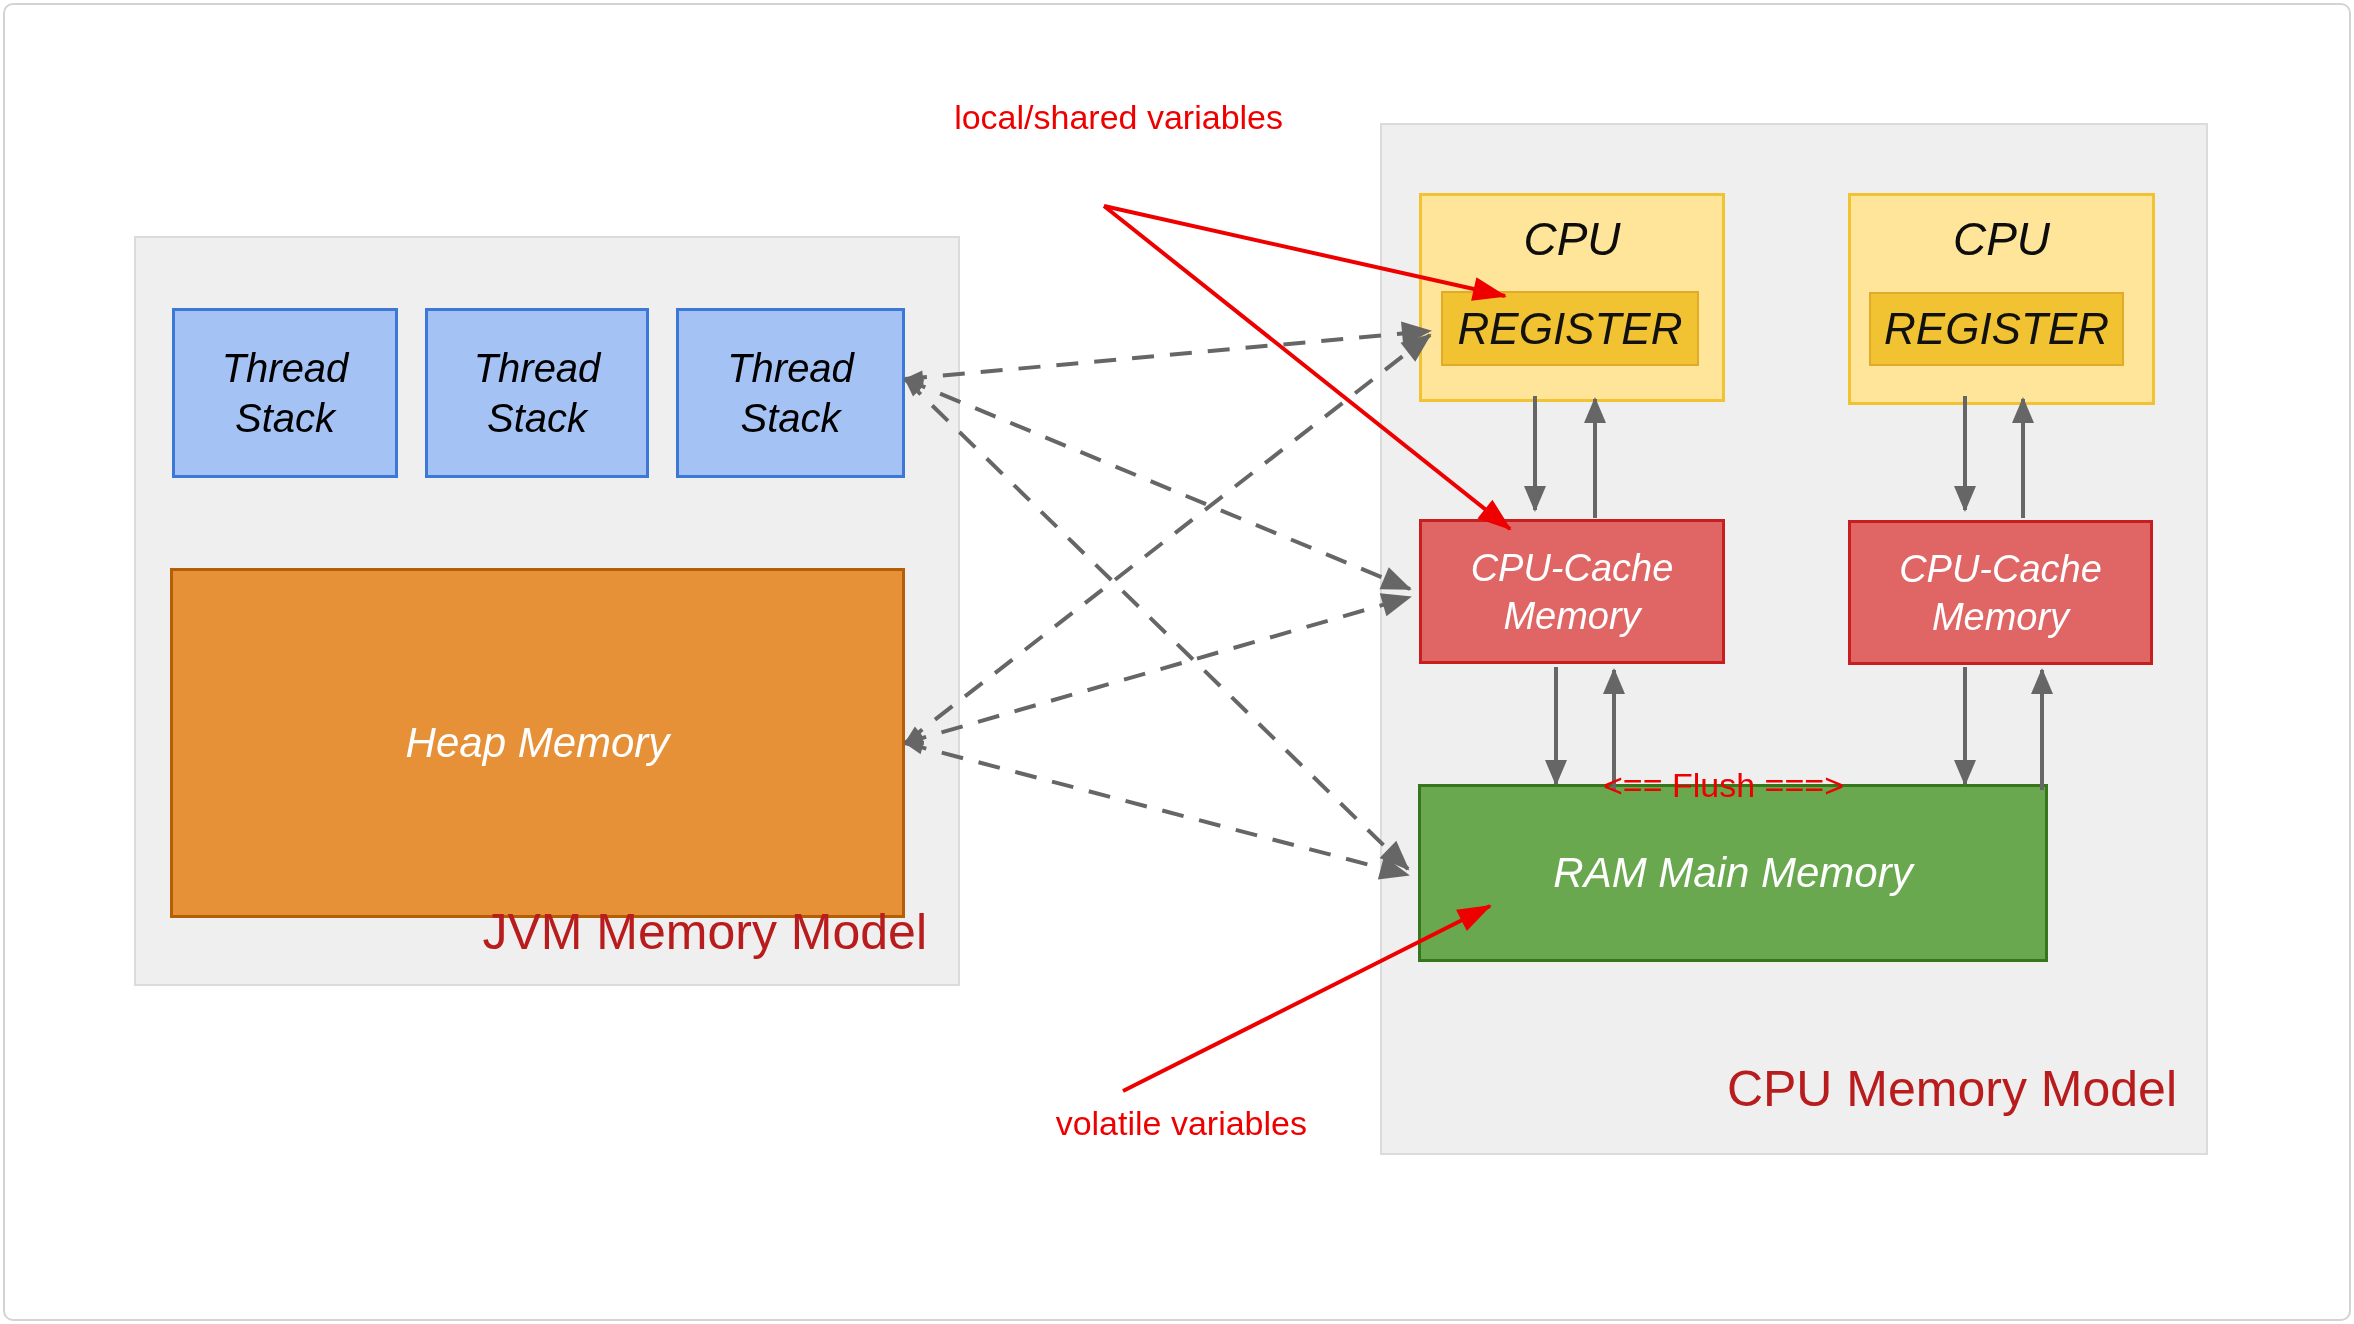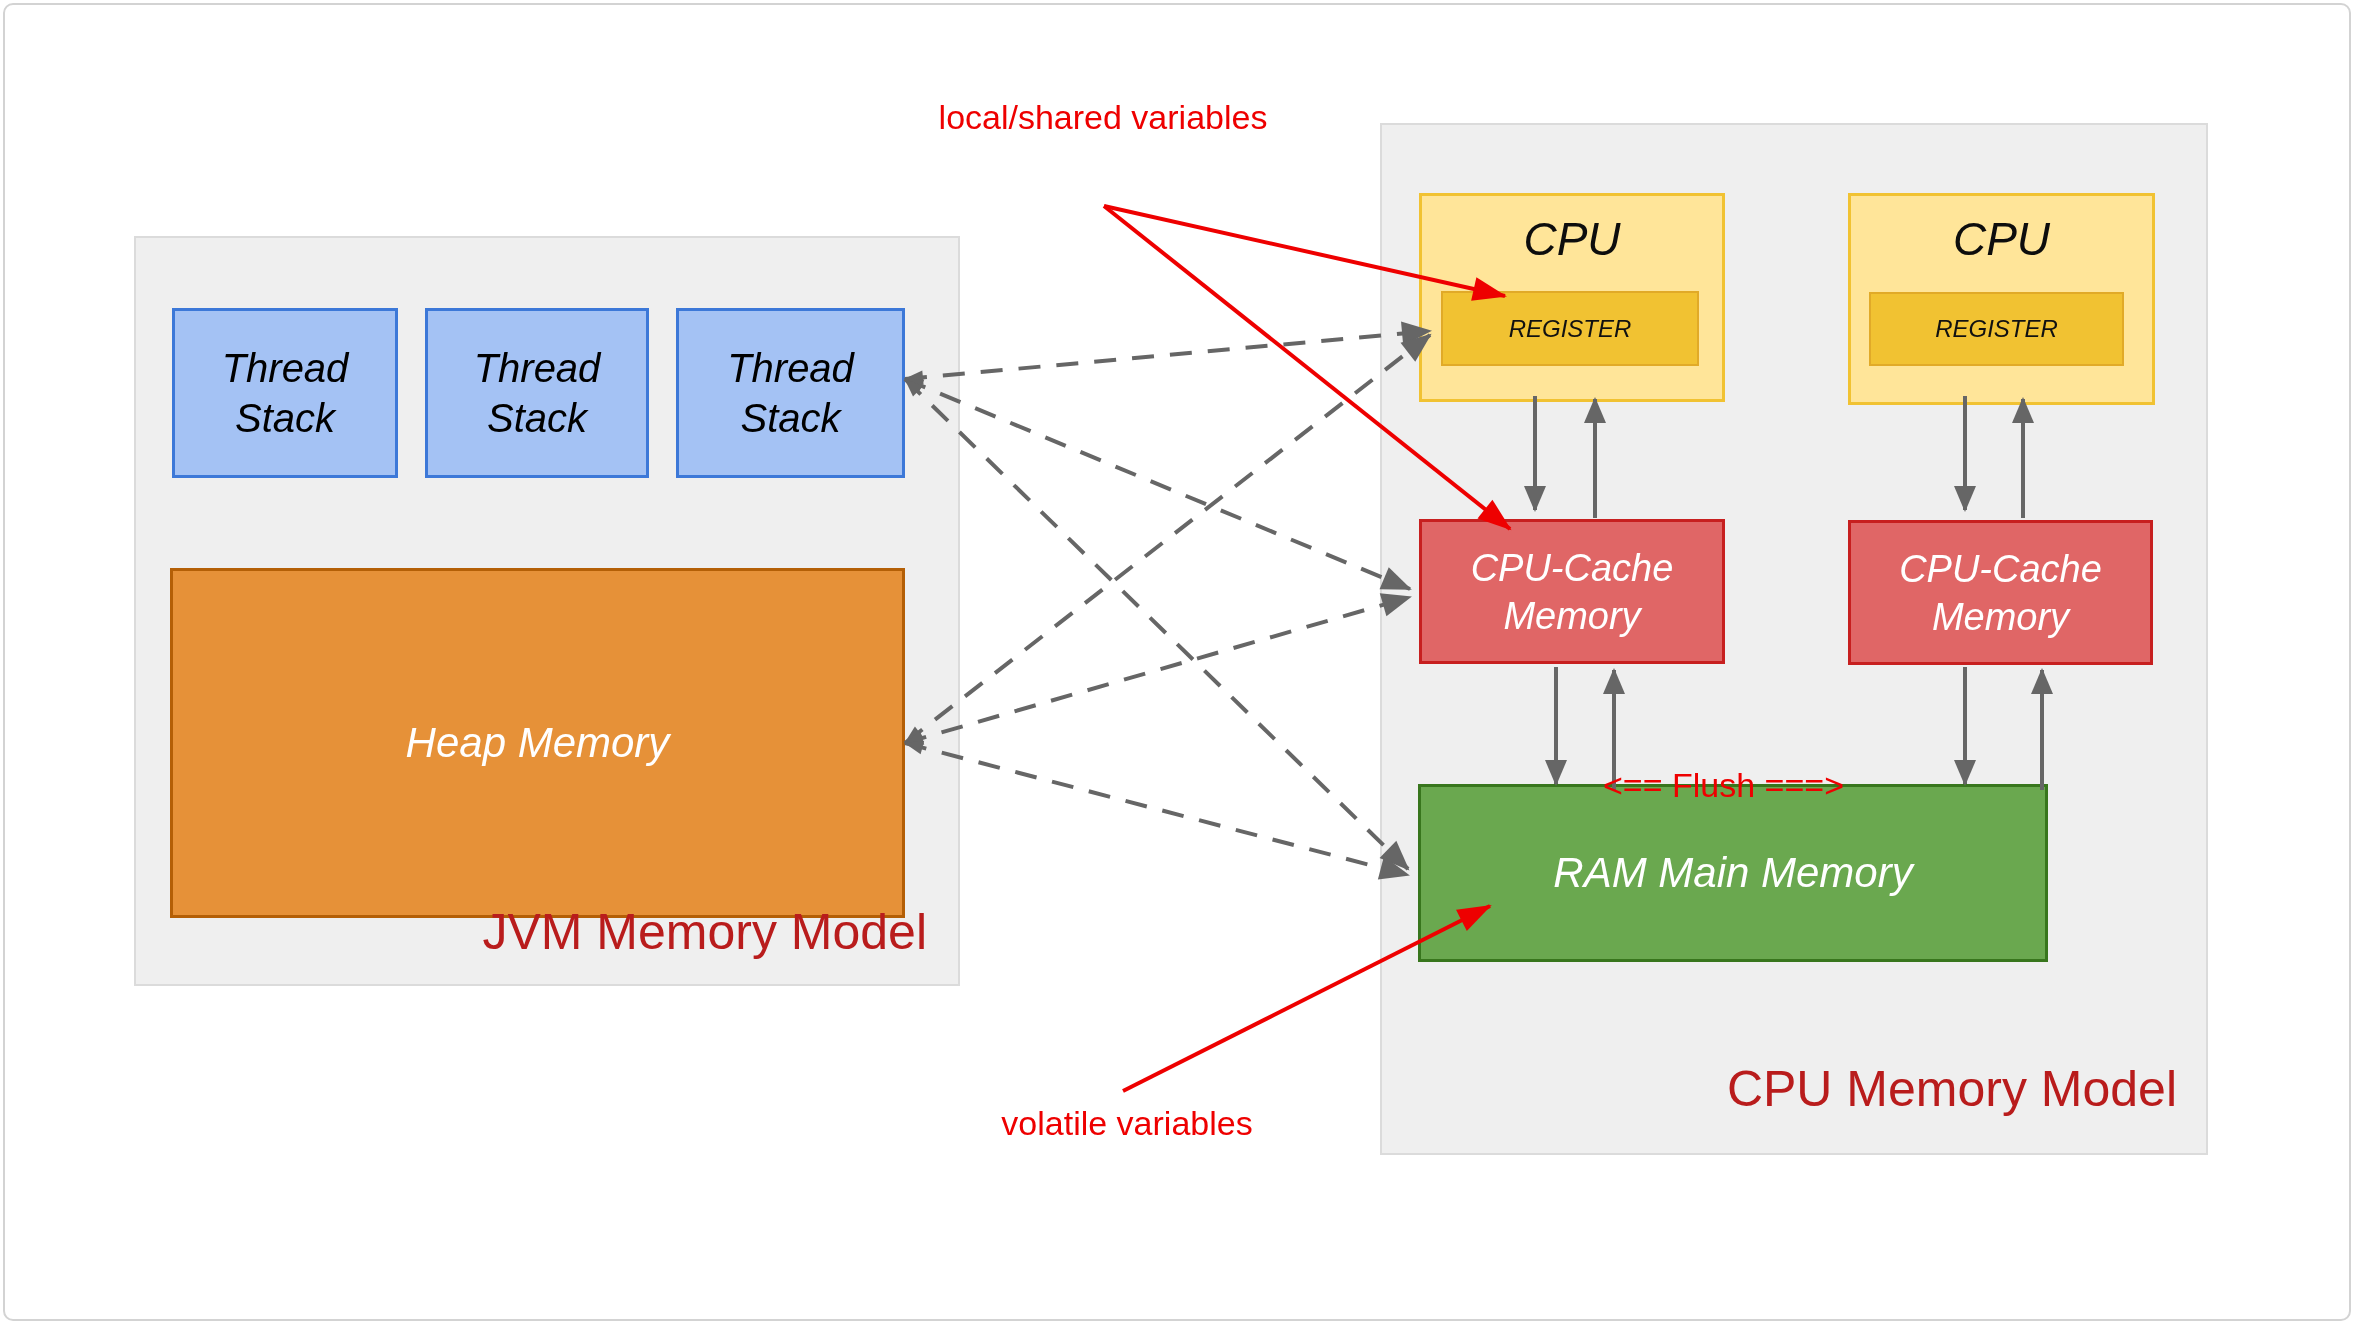--- a/index.html
+++ b/index.html
@@ -21,36 +21,36 @@
   #thread-stack-3 { left:676px; width:229px; }
 
   #heap { left:170px; top:568px; width:735px; height:350px; background:#e69138; border:3px solid #b45f06;
           color:#fff; font-size:42px; }
 
   .cpu-box { background:#ffe599; border:3px solid #f1c232; }
   #cpu-1 { left:1419px; top:193px; width:306px; height:209px; }
   #cpu-2 { left:1848px; top:193px; width:307px; height:212px; }
   .cpu-label { position:absolute; left:0; right:0; top:16px; text-align:center; font-size:46px; color:#0d0d0d; }
   .register { position:absolute; background:#f1c232; border:2px solid #e1aa28; display:flex; align-items:center;
-              justify-content:center; font-size:24px; color:#111; }
+              justify-content:center; font-size:44px; color:#111; }
   #register-1 { left:19px; top:95px; width:258px; height:75px; }
   #register-2 { left:18px; top:96px; width:255px; height:74px; }
 
   .cache-box { background:#e06666; border:3px solid #c71f1f; color:#fff; font-size:38px; line-height:48px; padding:5px 30px; }
   #cache-1 { left:1419px; top:519px; width:306px; height:145px; }
   #cache-2 { left:1848px; top:520px; width:305px; height:145px; }
 
   #ram { left:1418px; top:784px; width:630px; height:178px; background:#6aa84f; border:3px solid #38761d;
          color:#fff; font-size:42px; }
 
   .section-title { position:absolute; font-size:50px; color:#b91c1c; white-space:nowrap; }
   #jvm-title { right:1427px; top:903px; }
   #cpu-title { right:177px; top:1060px; }
 
-  .red-note { position:absolute; color:#ee0000; font-size:34px; line-height:42px; text-align:center; z-index:5; }
+  .red-note { position:absolute; color:#ee0000; font-size:34px; line-height:42px; text-align:right; z-index:5; }
   #note-local-shared { left:923px; top:96px; width:360px; }
   #note-volatile { left:947px; top:1102px; width:360px; }
   #note-flush { left:1603px; top:724px; width:auto; white-space:nowrap; text-align:center;margin-top:40px; }
 
   #arrow-layer { position:absolute; left:0; top:0; width:2354px; height:1324px; z-index:4; pointer-events:none; }
   .dash { stroke:#666666; stroke-width:4; fill:none; stroke-dasharray:22 16; }
   .solid { stroke:#666666; stroke-width:4; fill:none; }
   .redline { stroke:#ee0000; stroke-width:4; fill:none; }
 </style>
 </head>

